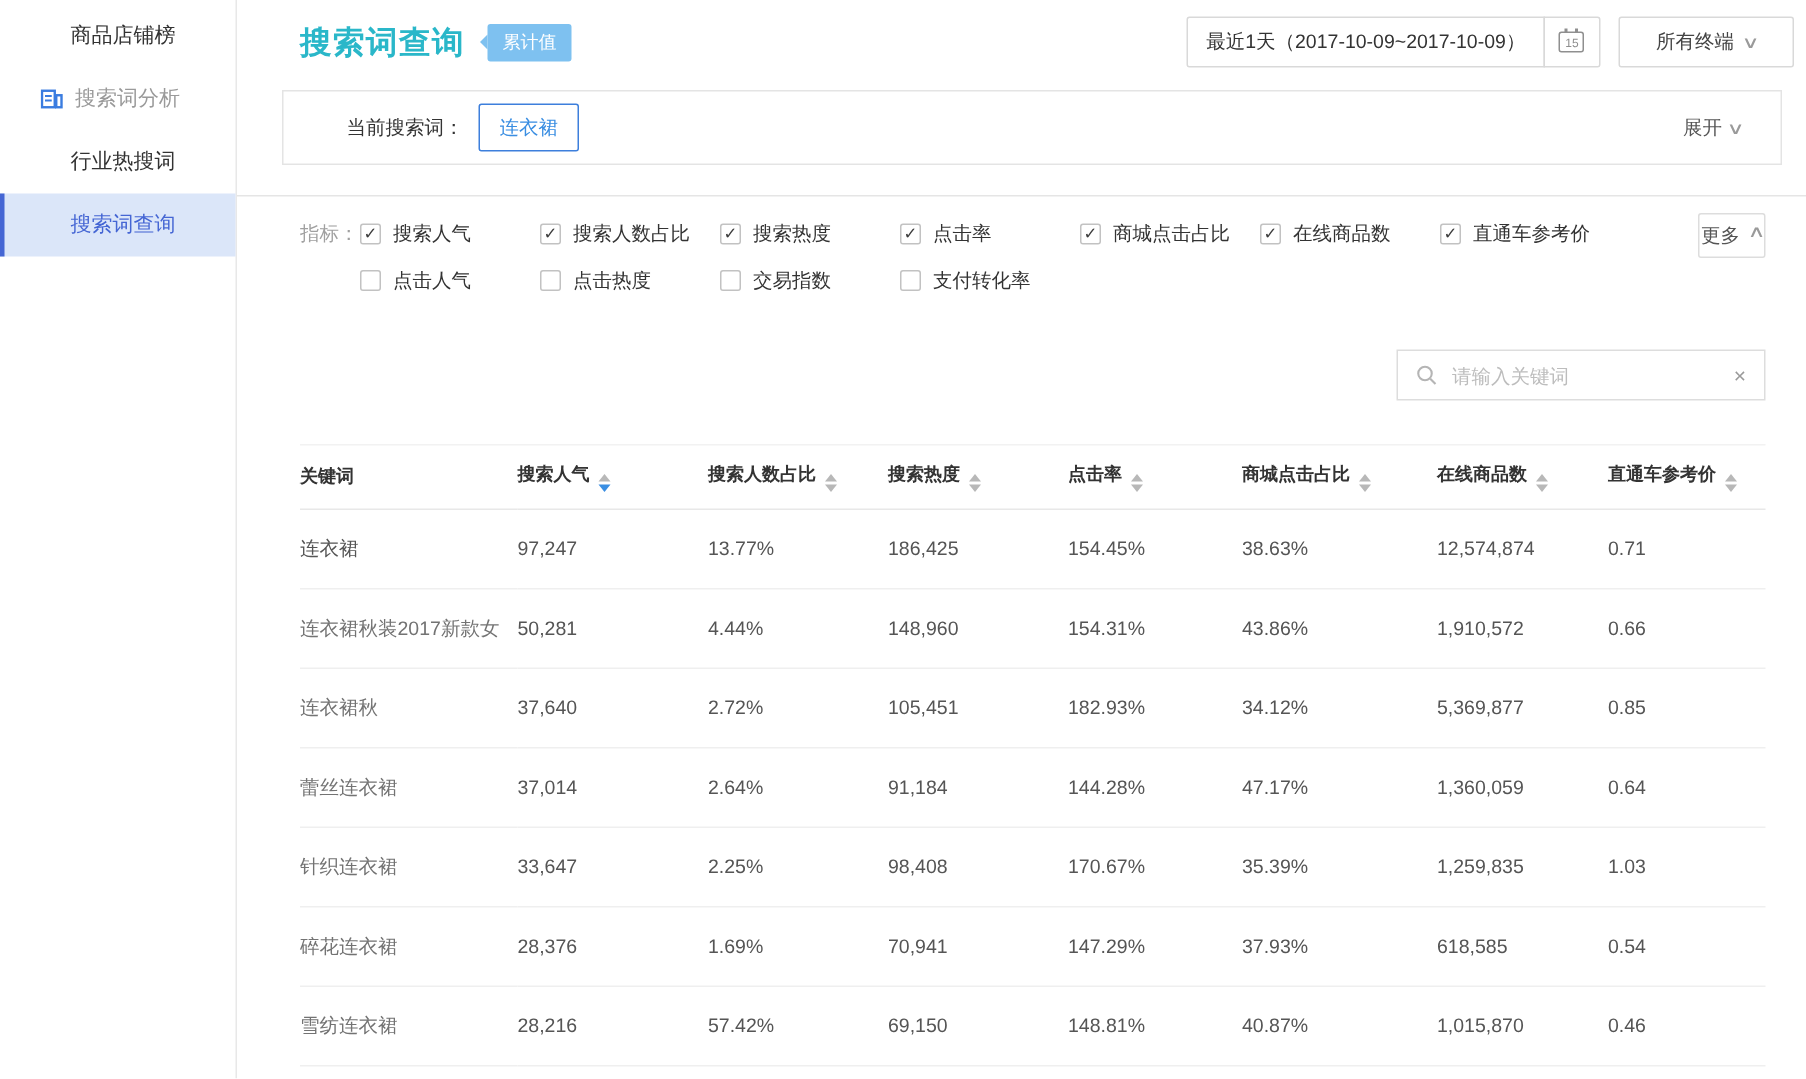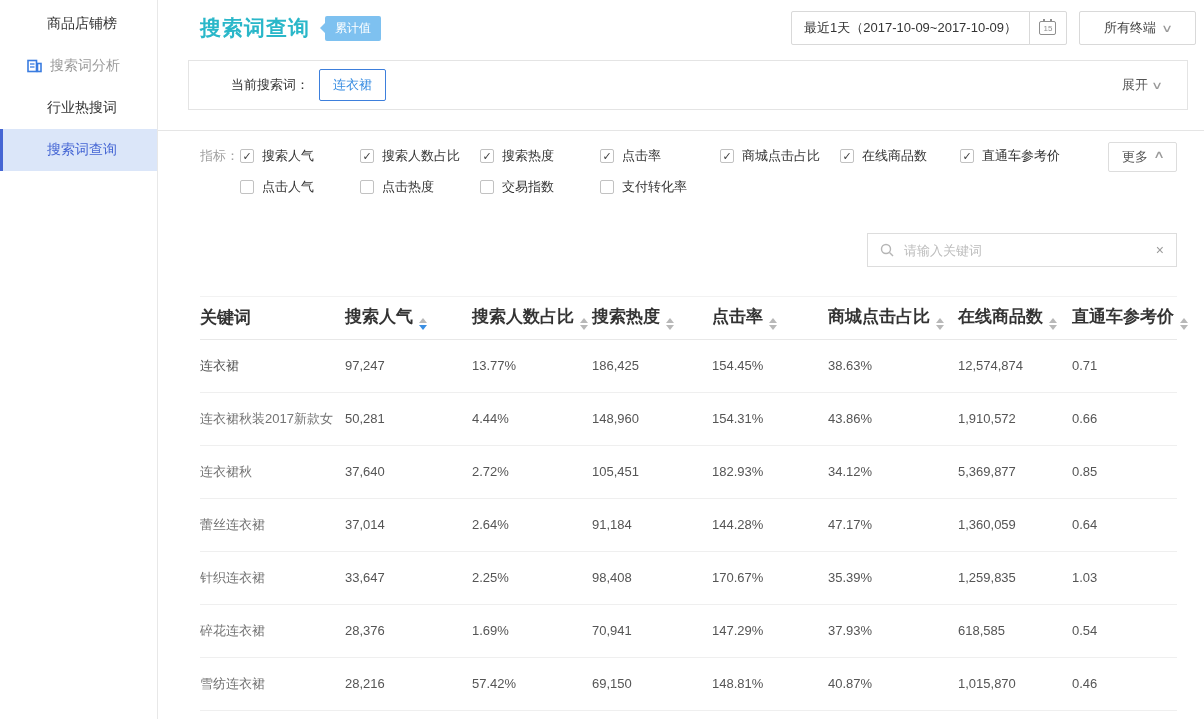--- a/index.html
+++ b/index.html
@@ -59,36 +59,36 @@
   
   .metrics { position:relative; }
   .metrics-row { display:flex; align-items:center; margin-bottom:13px; }
   .metrics-label { width:40px; font-size:13px; color:#a0a0a0; flex-shrink:0; }
   .metrics-row.second { padding-left:40px; }
   .cb-item { width:120px; display:flex; align-items:center; font-size:13px; color:#333; cursor:pointer; }
   .cb { width:14px; height:14px; border:1px solid #c2c2c2; border-radius:2px; margin-right:8px;
     background:#fff; display:flex; align-items:center; justify-content:center;
     font-size:11px; font-weight:bold; color:#3c3c3c; line-height:1; }
   .more-btn { position:absolute; right:0; top:-5px; border:1px solid #ddd; background:#fff;
-    padding:5px 13px; font-size:13px; color:#555; display:flex; align-items:flex-start; gap:7px;
+    padding:5px 1px; font-size:13px; color:#555; display:flex; align-items:flex-start; gap:7px;
     border-radius:2px; cursor:pointer; }
 
   
   .search-row { display:flex; justify-content:flex-end; margin-top:37px; }
-  .search-box { width:310px; height:34px; border:1px solid #ddd; border-radius:0;
+  .search-box { width:246px; height:34px; border:1px solid #ddd; border-radius:0;
     display:flex; align-items:center; padding:0 12px; gap:8px; background:#fff; }
   .search-box input { border:none; outline:none; flex:1; font-size:13px; color:#333;
     font-family:"Liberation Sans","DejaVu Sans",sans-serif; background:transparent; }
   .search-box input::placeholder { color:#bdbdbd; }
   .clear-x { color:#9a9a9a; font-size:14px; cursor:pointer; }
 
   
   .table-wrap { margin-top:29px; border-top:1px solid #f2f2f2; }
   table { width:100%; border-collapse:collapse; table-layout:fixed; }
-  th { text-align:left; font-size:17px; font-weight:bold; color:#333; height:42px;
+  th { text-align:left; font-size:12px; font-weight:bold; color:#333; height:42px;
     border-bottom:1px solid #e8e8e8; padding:0; white-space:nowrap; }
   td { font-size:13px; color:#555; height:53px; border-bottom:1px solid #efefef; padding:0; white-space:nowrap; }
   td.kw-link { color:#737373; cursor:pointer; }
   .sort { display:inline-flex; flex-direction:column; gap:2px; margin-left:6px; vertical-align:-1px; }
   .tri { width:0; height:0; border-left:4px solid transparent; border-right:4px solid transparent; }
   .tri.up { border-bottom:5px solid #b8b8b8; }
   .tri.down { border-top:5px solid #b8b8b8; }
   .tri.down.active { border-top-color:#3a8ee2; }
 </style>
 </head>

